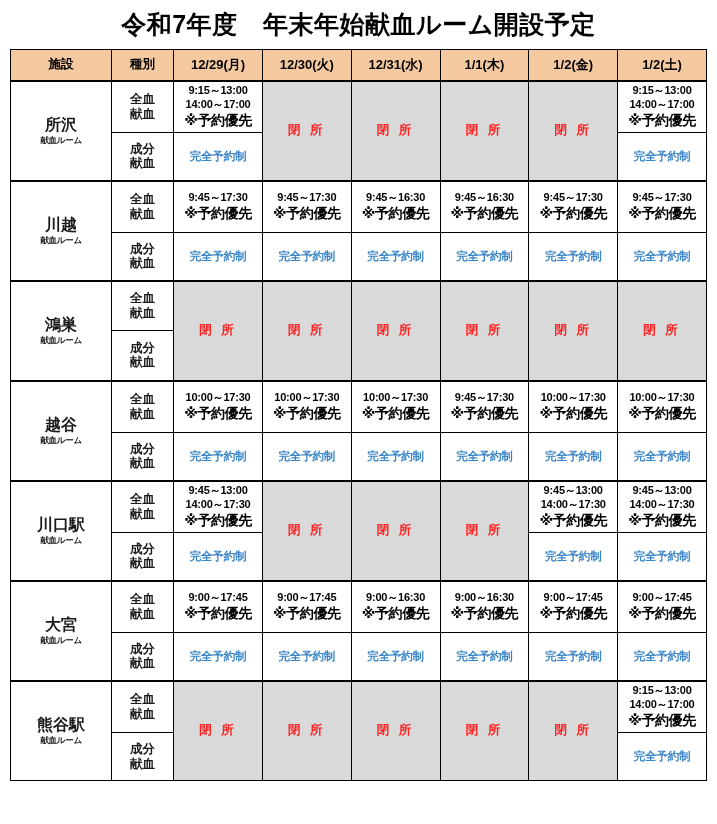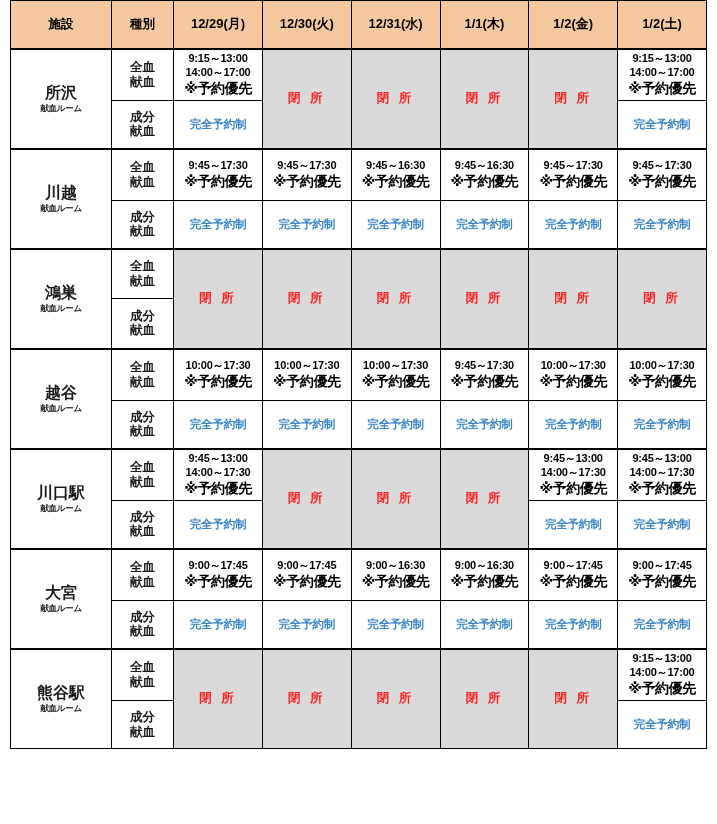--- a/index.html
+++ b/index.html
@@ -40,21 +40,21 @@
     vertical-align: middle;
     font-weight: bold;
   }
   
   col.c-facility { width: 101px; }
   col.c-type     { width: 62px; }
   col.c-day      { width: 88.8px; }
 
   thead th {
     background: #F5C9A0;
-    height: 48px;
+    height: 31px;
     font-size: 13px;
     color: #000000;
     font-weight: bold;
     margin-left: 39px;
   }
   th.h-facility, th.h-type { font-size: 12.5px; }
 
   td.facility {
     font-size: 16px;
     line-height: 1.1;
@@ -101,20 +101,21 @@
   td.closed.span2 { height: 100px; }
 
   
   tr.block-start > td { border-top-width: 2.2px; }
 </style>
 </head>
 <body>
 
 <div id="page">
 
+  <div class="page-title">令和7年度　年末年始献血ルーム開設予定</div>
 
   <table class="schedule">
     <colgroup>
       <col class="c-facility">
       <col class="c-type">
       <col class="c-day">
         <col class="c-day">
         <col class="c-day">
       <col class="c-day">
         <col class="c-day">

